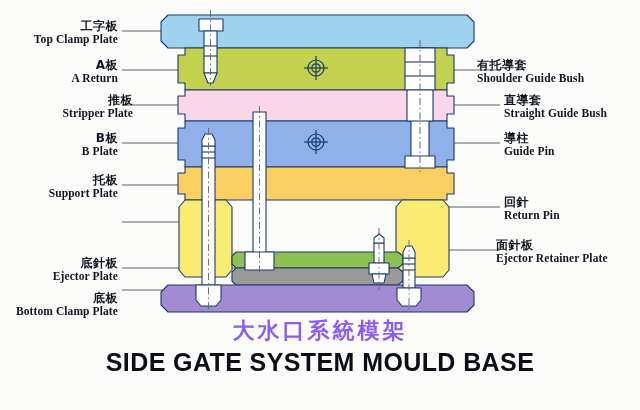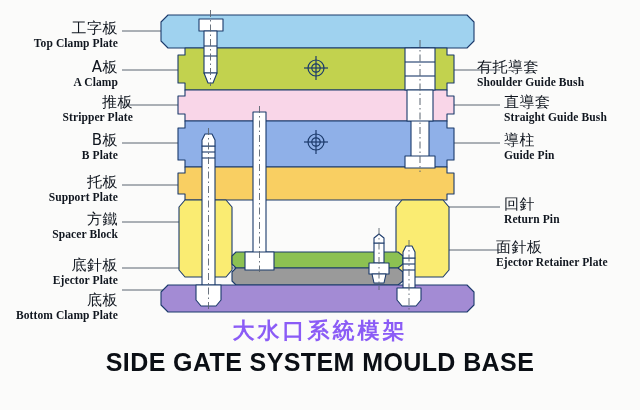--- a/index.html
+++ b/index.html
@@ -8,21 +8,21 @@
     width:640px;height:410px;
     background:#fbfbfa;
     font-family:"Liberation Serif",serif;
     overflow:hidden;
     position:relative;
   }
   #stage{position:absolute;left:0;top:0;width:640px;height:410px;}
 
   
   .lbl{position:absolute;color:#10161f;line-height:1.12;}
-  .lbl .cn{font-family:"DejaVu Sans",sans-serif;font-size:15px;font-weight:400;letter-spacing:.5px;display:block;}
+  .lbl .cn{font-family:"DejaVu Sans",sans-serif;font-size:12px;font-weight:700;letter-spacing:.5px;display:block;}
   .lbl .en{font-family:"Liberation Serif",serif;font-size:11.5px;font-weight:700;display:block;letter-spacing:.1px;}
   .lbl.left{text-align:right;}
   .lbl.right{text-align:left;}
 
   
   #title-cn{
     position:absolute;left:0;top:316px;width:640px;text-align:center;
     font-family:"DejaVu Sans",sans-serif;font-size:22px;font-weight:700;
     color:#8b5cf6;letter-spacing:3px;
   }
@@ -154,42 +154,38 @@
     </g>
   </svg>
 
   <div class="lbl left" style="left:0;top:20px;width:118px;">
     <span class="cn">工字板</span>
     <span class="en">Top Clamp Plate</span>
   </div>
 
   <div class="lbl left" style="left:0;top:59px;width:118px;">
     <span class="cn">A板</span>
-    <span class="en">A Clamp</span>
+    <span class="en">A Return</span>
   </div>
 
   <div class="lbl left" style="left:15px;top:94px;width:118px;">
     <span class="cn">推板</span>
     <span class="en">Stripper Plate</span>
   </div>
 
   <div class="lbl left" style="left:0;top:132px;width:118px;">
     <span class="cn">B板</span>
     <span class="en">B Plate</span>
   </div>
 
   <div class="lbl left" style="left:0;top:174px;width:118px;">
     <span class="cn">托板</span>
     <span class="en">Support Plate</span>
   </div>
 
-  <div class="lbl left" style="left:0;top:211px;width:118px;">
-    <span class="cn">方鐵</span>
-    <span class="en">Spacer Block</span>
-  </div>
 
   <div class="lbl left" style="left:0;top:257px;width:118px;">
     <span class="cn">底針板</span>
     <span class="en">Ejector Plate</span>
   </div>
 
   <div class="lbl left" style="left:0;top:292px;width:118px;">
     <span class="cn">底板</span>
     <span class="en">Bottom Clamp Plate</span>
   </div>

